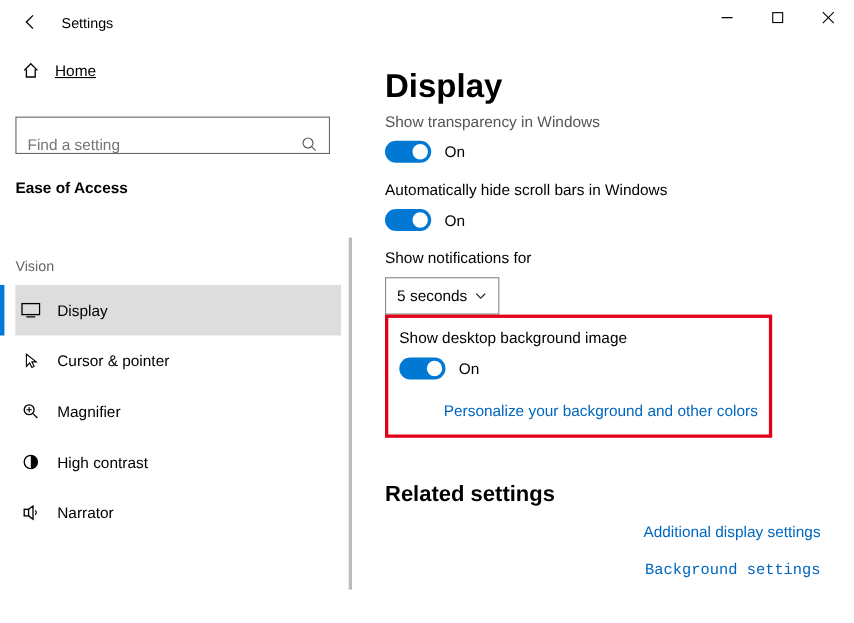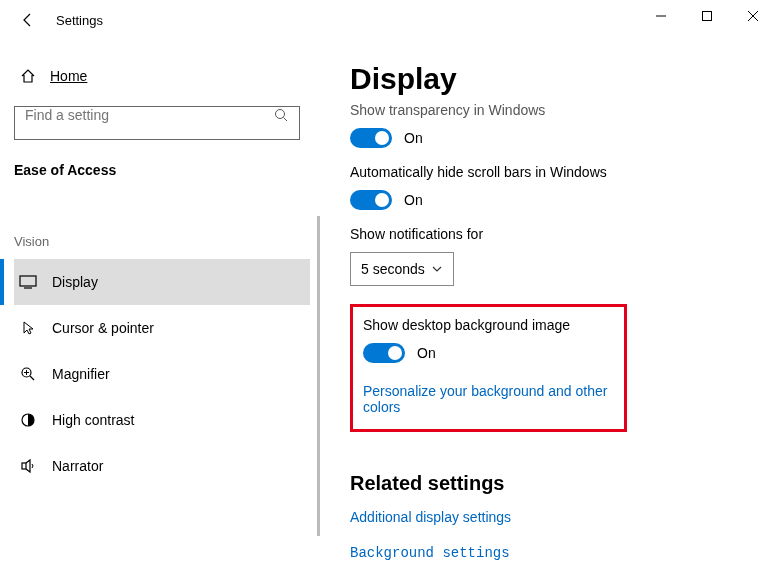--- a/index.html
+++ b/index.html
@@ -41,34 +41,34 @@
   height: calc(566px - 40px);
 }
 .sidebar {
   width: 320px;
   padding: 0 10px 0 14px;
   position: relative;
   overflow: hidden;
 }
 .home-row {
   display: flex;
-  align-items: center;
+  align-items: flex-start;
   height: 40px;
   padding-left: 2px;
   margin-bottom: 10px;
   margin-top: 16px;
   text-decoration: underline;
 }
 .home-row .icon { width: 24px; display:flex; justify-content:center;}
 .home-row .label { margin-left: 10px; font-size: 14px;}
 .search-box {
   border: 1px solid #666;
   height: 34px;
   display: flex;
-  align-items: flex-start;
+  align-items: flex-end;
   padding: 0 10px;
   margin-right: 10px;
 }
 .search-box input {
   border: none; outline: none;
   flex: 1;
   font-size: 14px;
   color: #555;
   background: transparent;
 }
@@ -156,26 +156,26 @@
   justify-content: space-between;
   padding: 0 10px;
   margin-top: 10px;
   font-size: 14px;
 }
 .link {
   color: #0067c0;
   font-size: 14px;
   display: block;
   margin-top: 14px;
+  text-align: right;
 }
 .highlight-box {
   border: 3px solid #e2001a;
   padding: 10px 10px 14px 10px;
-  margin-top: 18px;
-  width: 277px;
+  width: 352px;
 }
 .highlight-box .setting-label { margin-top: 0; }
 .related-heading {
   font-size: 20px;
   font-weight: 600;
   margin-top: 40px;
 }
 svg { display: block; }
 </style>
 </head>

